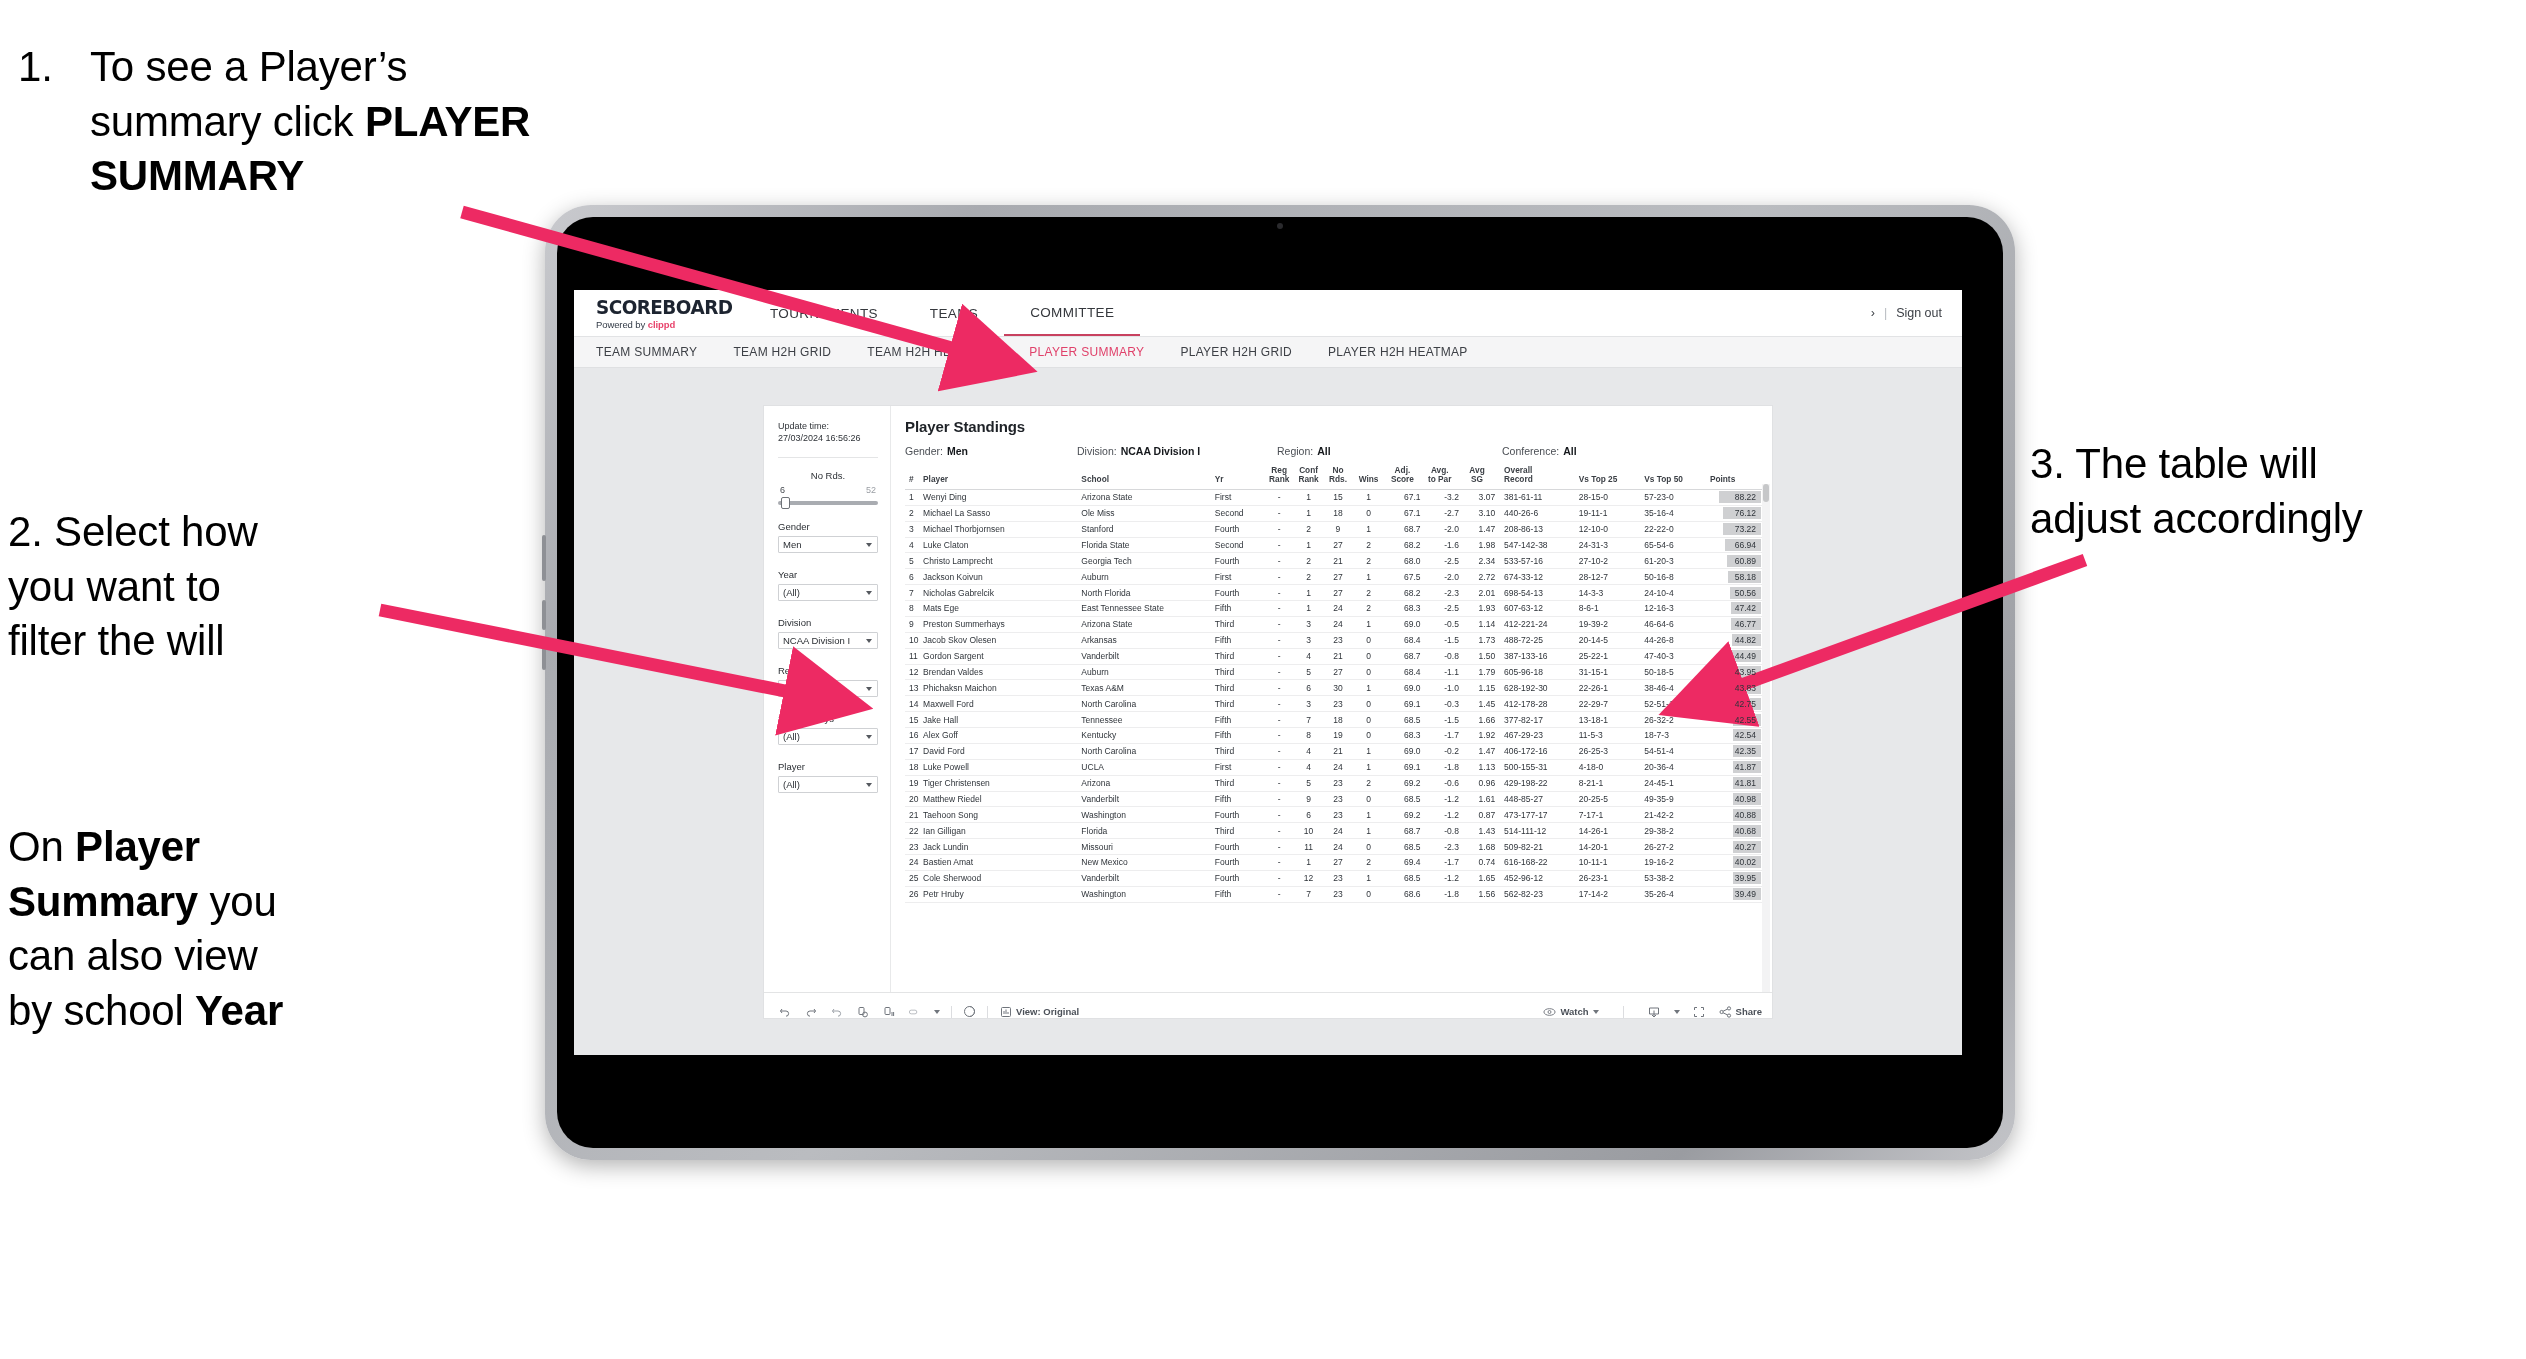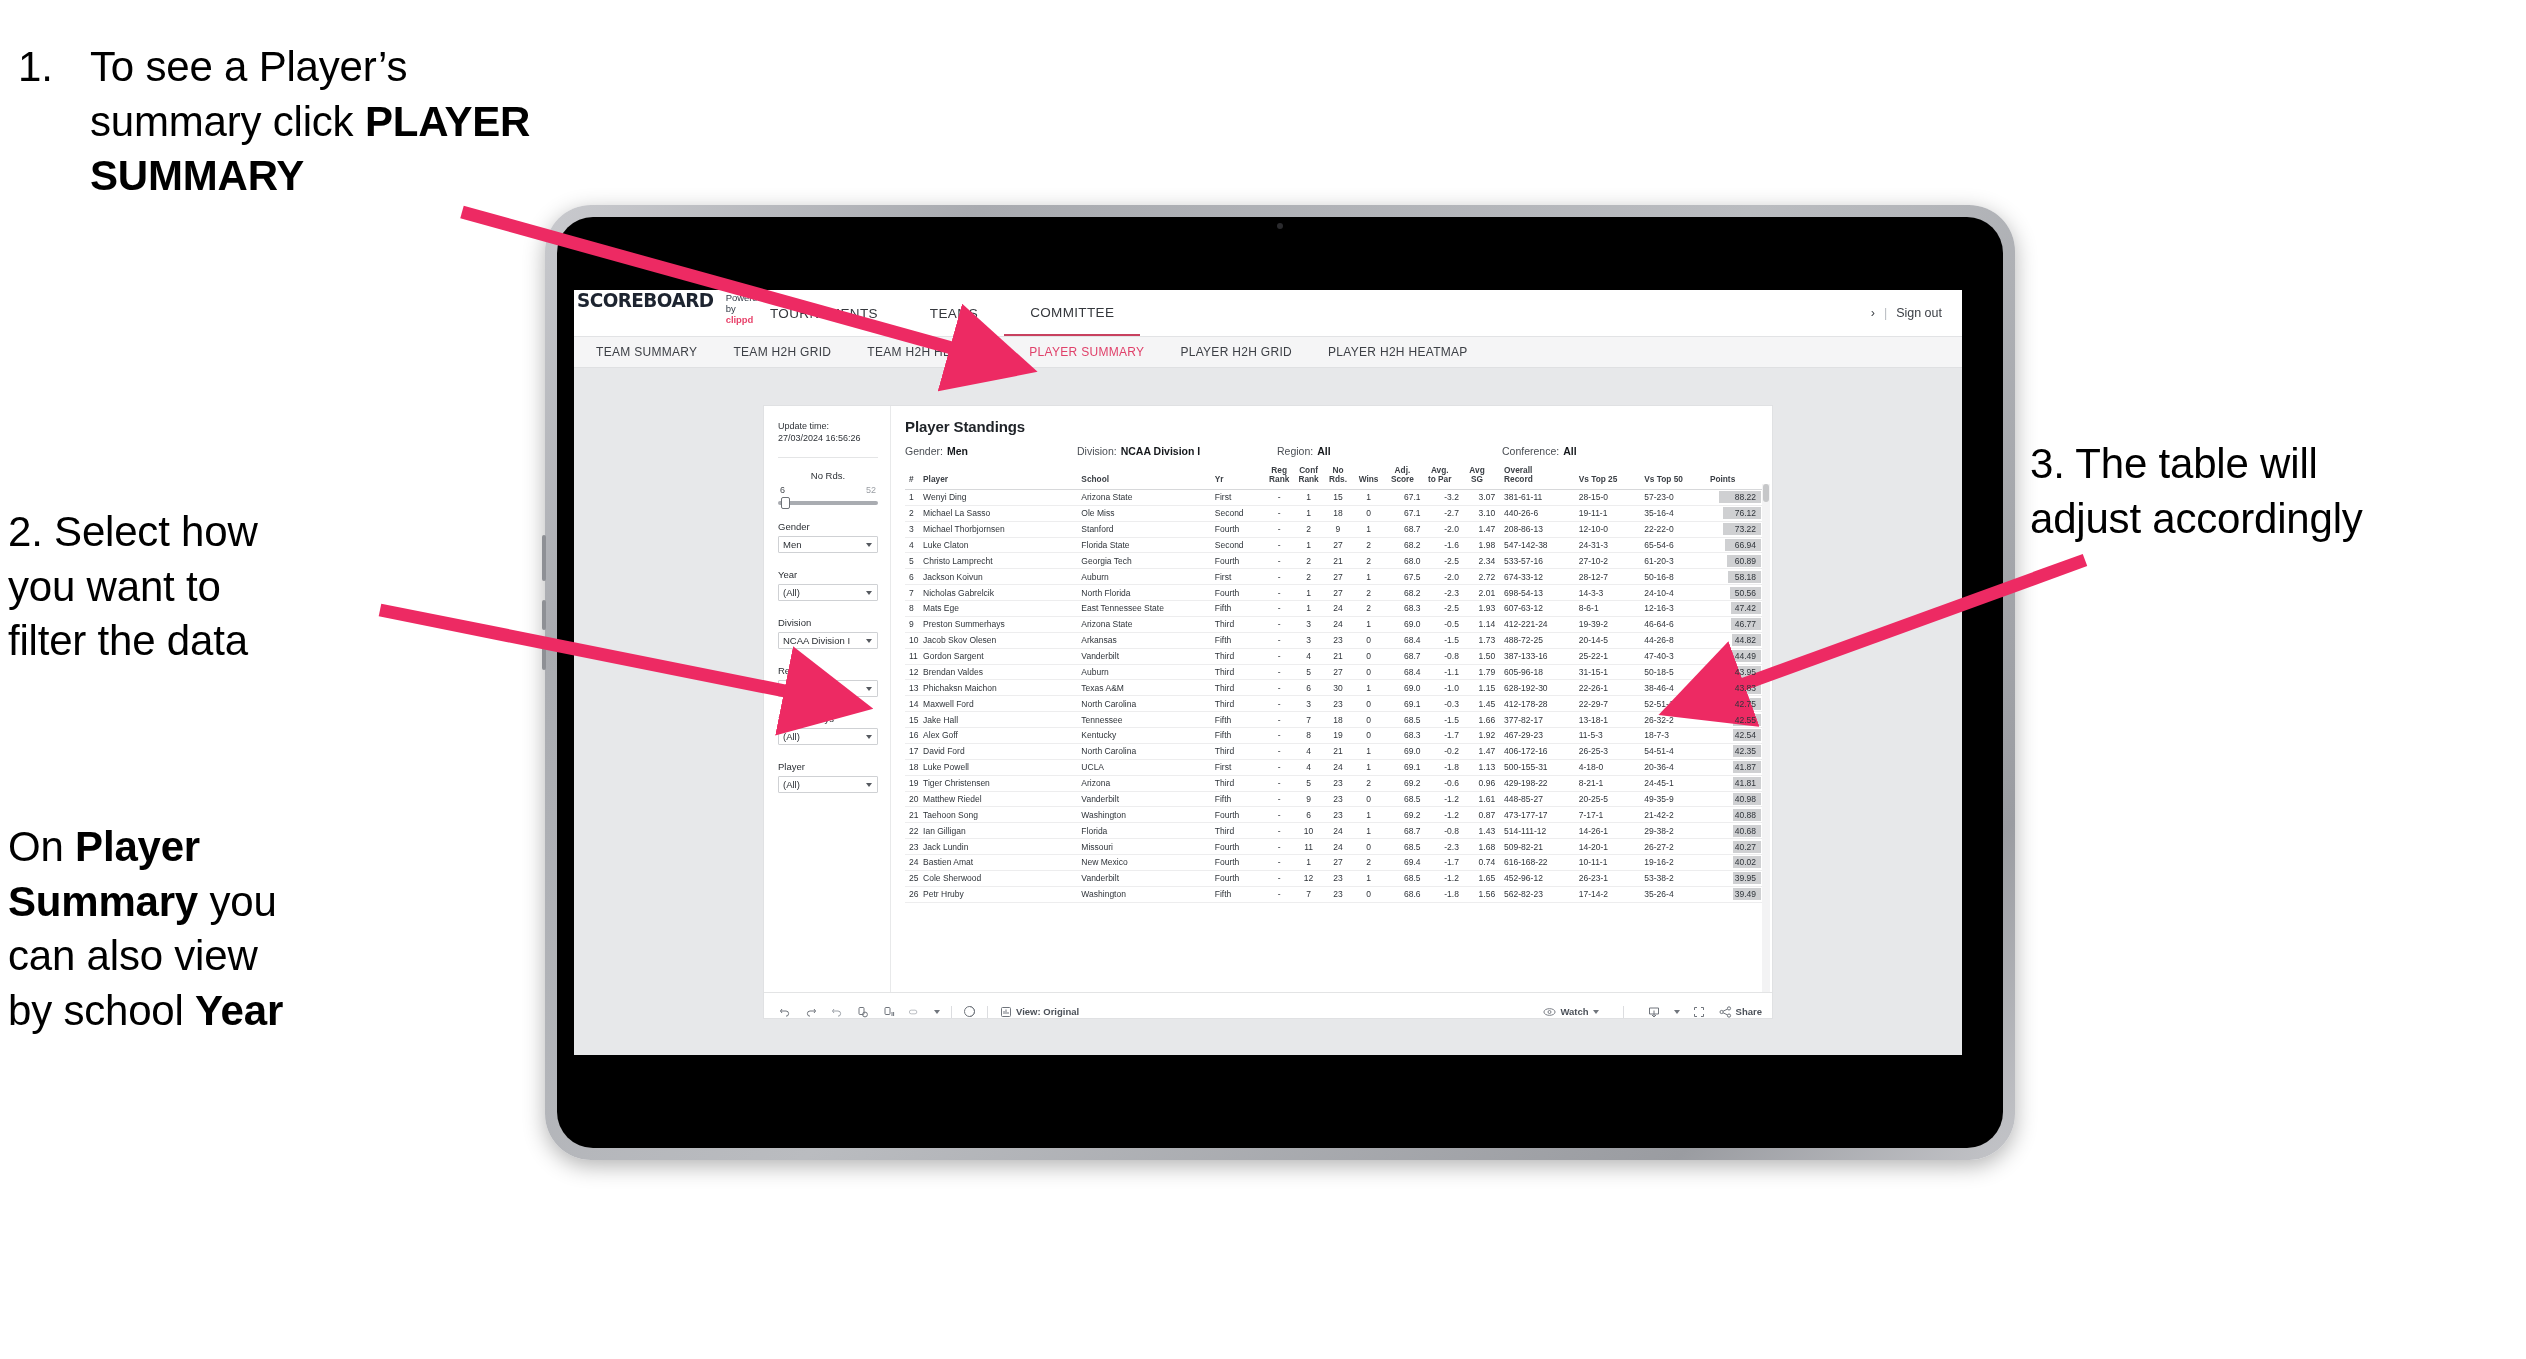--- a/index.html
+++ b/index.html
@@ -56,21 +56,21 @@
   .cam { position:absolute; left: 50%; top: 6px; transform: translateX(-50%);
          width: 6px; height: 6px; border-radius: 50%; background:#2a2a2d; }
   .btn-side { position: absolute; background: #8e9095; border-radius: 2px; }
 
   
   .app-header {
     position: relative; height: 47px; background: #ffffff;
     display: flex; align-items: stretch;
     border-bottom: 1px solid #e2e3e5;
   }
-  .brand { display:flex; flex-direction: row; justify-content: center; padding: 0 0 0 22px; width: 170px; }
+  .brand { display:flex; flex-direction: column; justify-content: center; padding: 0 0 0 22px; width: 170px; }
   .brand-title {
     font-family: "DejaVu Sans", sans-serif;
     font-weight: bold; font-size: 20px; letter-spacing: -0.6px;
     color: #1d2430; line-height: 1; transform: scaleX(0.92); transform-origin: left center;
   }
   .brand-sub { font-size: 9.5px; color: #333b47; margin-top: 2px; letter-spacing: -0.1px; }
   .brand-sub .clippd { color: #e8446c; font-weight: bold; }
   .topnav { display: flex; align-items: center; gap: 0; }
   .topnav .titem {
     font-size: 13.5px; color: #35383d; letter-spacing: 0.35px;
@@ -204,21 +204,21 @@
     <span class="body">
       <span>To see a Player’s</span><br>
       <span>summary click </span><b>PLAYER</b><br>
       <b>SUMMARY</b>
     </span>
   </div>
 
   <div class="annot" id="annot-2">
     <span>2. Select how</span><br>
     <span>you want to</span><br>
-    <span>filter the data</span>
+    <span>filter the will</span>
   </div>
 
   <div class="annot" id="annot-2b">
     <span>On </span><b>Player</b><br>
     <b>Summary</b><span> you</span><br>
     <span>can also view</span><br>
     <span>by school </span><b>Year</b>
   </div>
 
   <div class="annot" id="annot-3">

